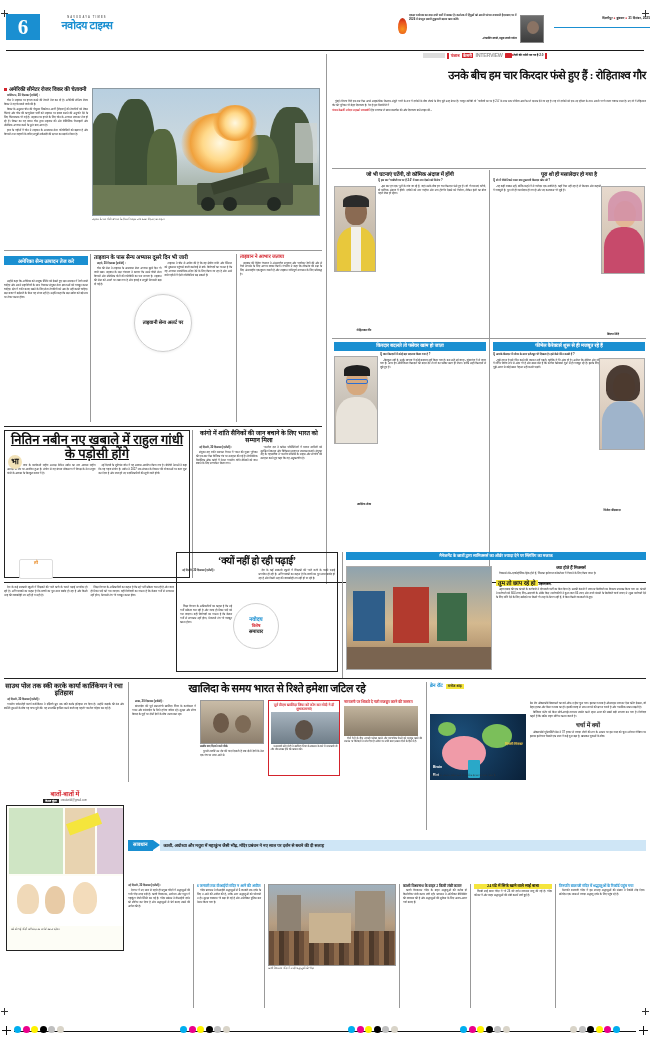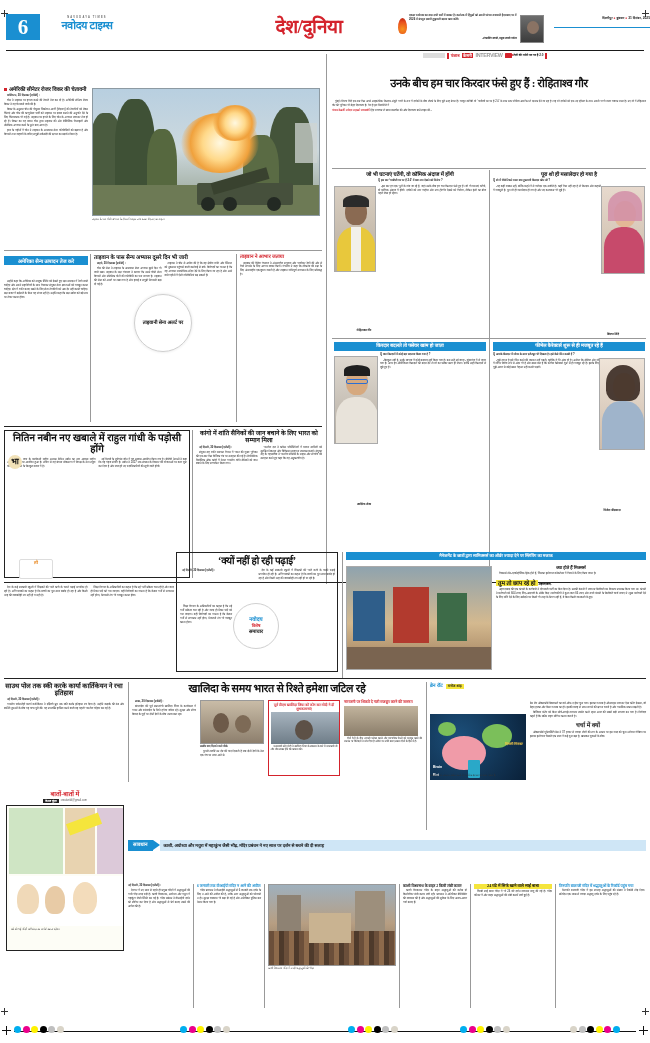--- a/index.html
+++ b/index.html
@@ -172,21 +172,20 @@
   <div class="crop-tr"></div>
   <div class="crop-bl"></div>
   <div class="crop-br"></div>
 
   <div id="masthead" class="abs">
     <div class="pagenum">6</div>
     <div class="mast-logo">
       <div class="en">NAVODAYA TIMES</div>
       <div class="hi">नवोदय टाइम्स</div>
     </div>
-    <div class="section-name">देश/दुनिया</div>
     <div class="quotebox">
       <div class="flame"></div>
       <div class="qt">एकता परमेश्वर का वास सभी धर्मों में बराबर है। कर्नाटक में हिंदुओं को अपनी परंपरा राजधानी हैदराबाद पर में 2026 में बंगलुरु स्वामी हुकुमजी बसवा काम करेंगे।</div>
       <div class="attr">-शंकरलिंग स्वामी, प्रमुख स्वामी पर्यटन</div>
       <div class="face"></div>
     </div>
     <div class="dateline">
       <span>दिल्लीपुर</span>
       <span class="dot">●</span>
       <span>बुधवार</span>
@@ -253,21 +252,21 @@
 
   <div class="abs" style="left:240px;top:254px;width:82px;">
     <div class="sub-h box-h-red" style="font-size:5px;">ताइवान ने आभार जताया</div>
     <div class="body-txt" style="margin-top:2px;">
       <p>ताइवान की विदेश मंत्रालय ने अंतरराष्ट्रीय समुदाय और भागीदार देशों की ओर से मिले समर्थन के लिए आभार व्यक्त किया। मंत्रालय ने कहा कि लोकतंत्र की रक्षा के लिए अंतरराष्ट्रीय एकजुटता जरूरी है और ताइवान शांतिपूर्ण समाधान के लिए प्रतिबद्ध है।</p>
     </div>
   </div>
 
   <div class="hline" style="left:4px;top:426px;width:318px;height:0.8px;background:#222;"></div>
   <div class="abs boxed" style="left:4px;top:430px;width:186px;height:148px;padding:2px;">
-    <div class="sub-h ctr" style="font-size:10px;line-height:1.08;">नितिन नबीन नए खबाले में राहुल गांधी के पड़ोसी होंगे</div>
+    <div class="sub-h ctr" style="font-size:13px;line-height:1.08;text-decoration:underline;">नितिन नबीन नए खबाले में राहुल गांधी के पड़ोसी होंगे</div>
     <div class="abs" style="left:3px;top:24px;width:14px;height:14px;border-radius:50%;background:#f2e2b8;
          font-size:8px;font-weight:bold;text-align:center;line-height:14px;font-family:'Liberation Serif',serif;">भा</div>
     <div class="body-txt cols2" style="margin-top:3px;height:116px;">
       <p style="text-indent:16px;">जपा के कार्यकारी राष्ट्रीय अध्यक्ष नितिन नबीन का नया आवास राष्ट्रीय अध्यक्ष के तौर पर आवंटित हुआ है। संयोग से यह बंगला लोकसभा में विपक्ष के नेता राहुल गांधी के आवास के बिल्कुल बगल में है।</p>
       <p>नई दिल्ली के लुटियंस जोन में यह आवास आवंटित किया गया है। बीजेपी नेताओं ने कहा कि यह महज संयोग है। नबीन ने 2027 तक संगठन के विस्तार की योजनाओं पर काम शुरू कर दिया है और जल्द ही नए पदाधिकारियों की सूची जारी होगी।</p>
     </div>
     <div class="offrec" style="left:14px;top:128px;">
       <div class="o1">तो</div>
     </div>
   </div>
@@ -287,21 +286,21 @@
     <div class="redbar"></div>
     <span class="pk1">पंजाब</span>
     <span class="pk2">केसरी</span>
     <span class="iv">INTERVIEW</span>
     <span class="tvico"></span>
     <span style="font-size:3px;font-weight:bold;color:#222;max-width:44px;line-height:1.1;">टेली की मधेरी घर पर हैं 2.0</span>
     <div class="redbar"></div>
   </div>
 
   <div class="abs" style="left:332px;top:62px;width:314px;">
-    <div class="iv-h" style="margin-top:16px;">
+    <div class="iv-h" style="margin-top:8px;text-align:right;">
       <span>उनके बीच हम चार किरदार फंसे हुए हैं : रोहिताश्व गौर</span>
     </div>
   </div>
 
   <div class="body-txt abs" style="left:332px;top:100px;width:314px;font-size:2.7px;">
     <p>मुंबई। शिल्पा शिंदे एक बार फिर अपने आइकॉनिक किरदार अंगूरी भाभी के रूप में दर्शकों के बीच लौटने के लिए पूरी तरह तैयार हैं। मशहूर कॉमेडी शो ‘भाबीजी घर पर हैं 2.0’ के साथ स्टार सीरीज अब फिर से दस्तक देने जा रहा है। यह शो दर्शकों को एक नए ट्विस्ट के साथ अपनी भाभी वाला मजाक लाता है। नए शो में रोहिताश्व गौर की भूमिका भी बेहद दिलचस्प है। पेश है इस सिलसिले में</p>
     <p style="text-indent:0;">
       <b class="box-h-red">पंजाब केसरी/ नवोदय टाइम्स/ जगबाणी/</b><span> हिंद समाचार से खास बातचीत की और दिलचस्प बातें साझा कीं...</span>
     </p>
   </div>

